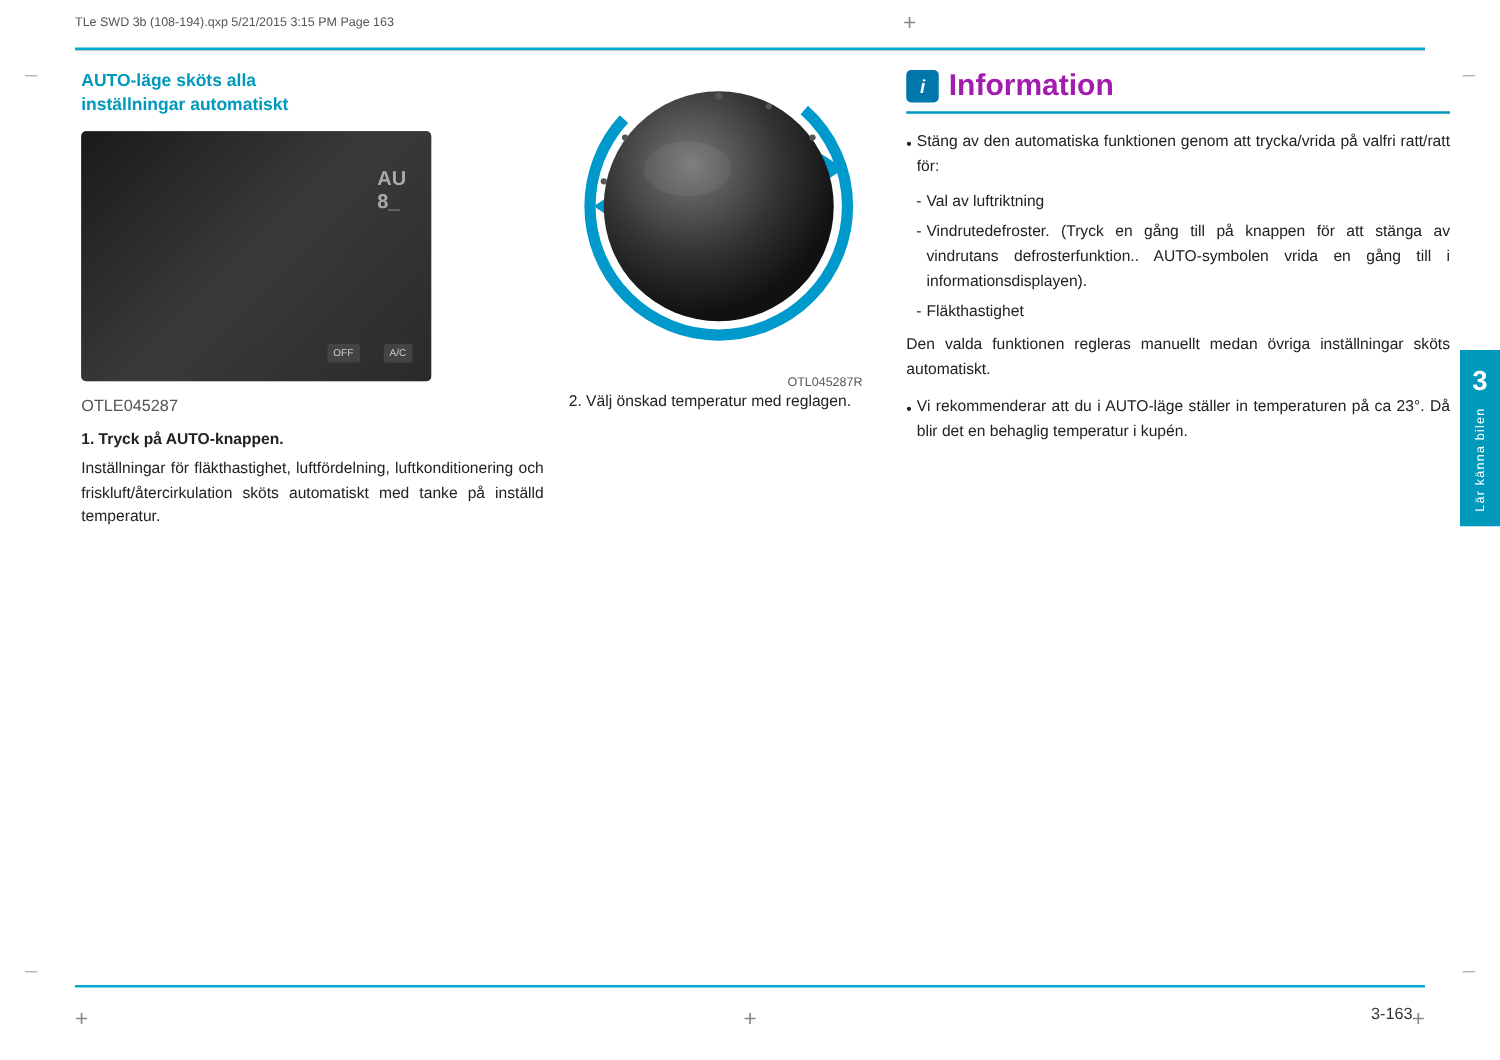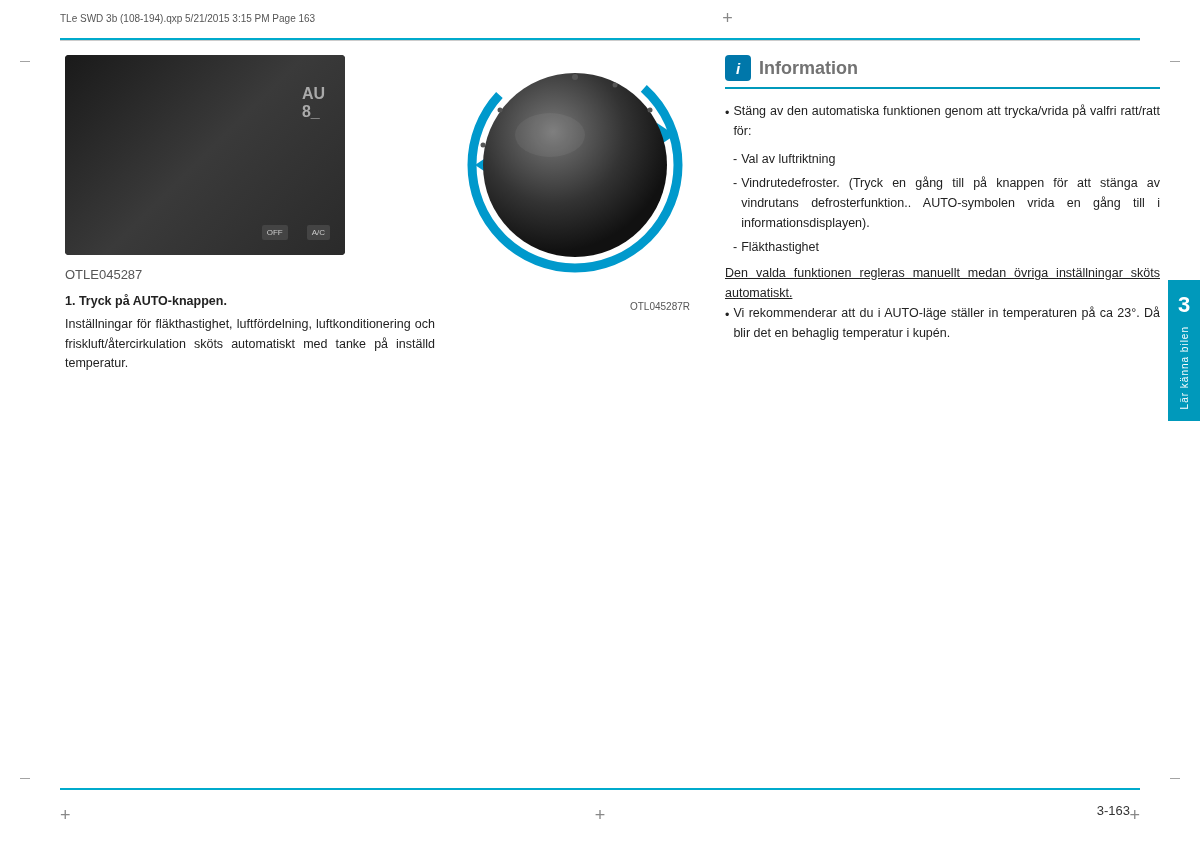--- a/index.html
+++ b/index.html
@@ -321,23 +321,23 @@
       color: #fff;
       font-size: 15px;
       font-style: italic;
       font-weight: bold;
       display: flex;
       align-items: center;
       justify-content: center;
       flex-shrink: 0;
     }
     .info-title {
-      font-size: 18px;
-      font-weight: bold;
-      color: #737373;
+      font-size: 24px;
+      font-weight: bold;
+      color: #a21caf;
     }
 
     .info-content {
       font-size: 12.5px;
       line-height: 1.6;
       text-align: justify;
     }
     .bullet-item {
       display: flex;
       align-items: flex-start;
@@ -379,20 +379,24 @@
 <div class="margin-right-bottom">—</div>
 
 <div class="right-sidebar-tab">
   <span class="chapter-num">3</span>
   <span class="sidebar-text">Lär känna bilen</span>
 </div>
 
 <div class="main-content">
 
   <div class="left-column">
+    <div class="section-title">
+      <span>AUTO-läge sköts alla</span><br>
+      <span>inställningar automatiskt</span>
+    </div>
 
     <div class="left-image-container">
       <div class="panel-sim">
         <div class="panel-right-area">AU<br>8_</div>
         <div class="panel-bottom-buttons">
           <div class="panel-btn">OFF</div>
           <div class="panel-btn">A/C</div>
         </div>
       </div>
     </div>
@@ -429,20 +433,21 @@
 
           <circle cx="110" cy="22" r="3" fill="#555"></circle>
           <circle cx="150" cy="30" r="2.5" fill="#555"></circle>
           <circle cx="185" cy="55" r="2.5" fill="#555"></circle>
           <circle cx="35" cy="55" r="2.5" fill="#555"></circle>
           <circle cx="18" cy="90" r="2.5" fill="#555"></circle>
         </svg>
       </div>
     </div>
     <div class="knob-label-img">OTL045287R</div>
+    <div class="step2-text">2. Välj önskad temperatur med reglagen.</div>
   </div>
 
   <div class="right-column">
     <div class="info-box">
 
       <div class="info-header">
         <div class="info-icon">i</div>
         <div class="info-title">Information</div>
       </div>
 
@@ -461,21 +466,21 @@
           <div class="dash-item">
             <span class="dash">-</span>
             <span>Vindrutedefroster. (Tryck en gång till på knappen för att stänga av vindrutans defrosterfunktion.. AUTO-symbolen vrida en gång till i informationsdisplayen).</span>
           </div>
           <div class="dash-item">
             <span class="dash">-</span>
             <span>Fläkthastighet</span>
           </div>
         </div>
 
-        <div style=" text-decoration: underline;">
+        <div style="margin-bottom: 10px;">
           <span>Den valda funktionen regleras manuellt medan övriga inställningar sköts automatiskt.</span>
         </div>
 
         <div class="bullet-item">
           <span class="bullet">•</span>
           <span>Vi rekommenderar att du i AUTO-läge ställer in temperaturen på ca 23°. Då blir det en behaglig temperatur i kupén.</span>
         </div>
 
       </div>
     </div>

